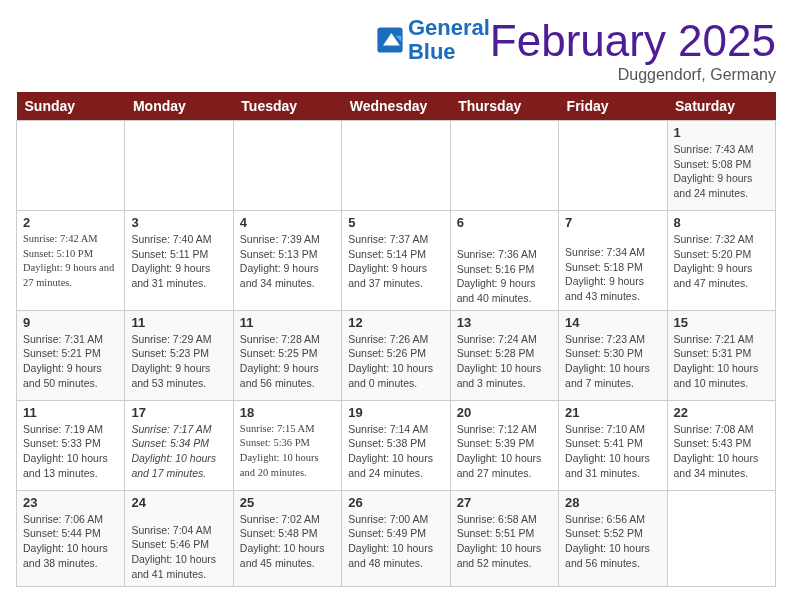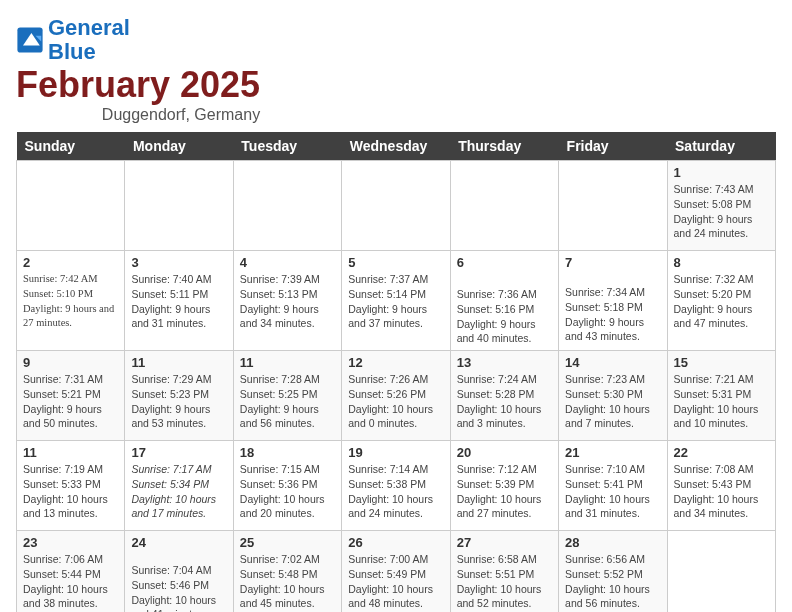--- a/index.html
+++ b/index.html
@@ -8,21 +8,20 @@
       background: #fff;
       width: 792px;
       min-height: 612px;
       padding: 16px;
     }
     .header {
       display: flex;
       justify-content: flex-end;
       align-items: flex-start;
       margin-bottom: 8px;
-      flex-direction: column;
     }
     .logo {
       display: flex;
       align-items: center;
     }
     .logo-text {
       font-size: 22px;
       font-weight: bold;
       color: #333;
       line-height: 1.1;
@@ -30,35 +29,35 @@
     .logo-text span.blue { color: #1a6ebd; }
     .logo-icon {
       width: 28px;
       height: 28px;
       margin-right: 4px;
     }
     .title-block {
       text-align: right;
     }
     .month-title {
-      font-size: 36px;
-      color: #7f1d1d;
-      font-weight: bold;
+      font-size: 44px;
+      color: #4c1d95;
+      font-weight: normal;
     }
     .location {
       font-size: 16px;
       color: #555;
     }
     table {
       width: 100%;
       border-collapse: collapse;
       table-layout: fixed;
     }
     thead tr th {
-      background: #404040;
+      background: #7f1d1d;
       color: #fff;
       text-align: left;
       padding: 6px 8px;
       font-size: 14px;
       font-weight: bold;
     }
     tbody tr td {
       border: 1px solid #ccc;
       vertical-align: top;
       padding: 4px 6px;
@@ -229,21 +228,21 @@
 Daylight: 10 hours and 13 minutes.</div>
         </td>
         <td>
           <span class="day-num">17</span>
           <div class="day-info" style="white-space: pre-line; font-style: italic;">Sunrise: 7:17 AM
 Sunset: 5:34 PM
 Daylight: 10 hours and 17 minutes.</div>
         </td>
         <td>
           <span class="day-num">18</span>
-          <div class="day-info" style="white-space: pre-line;">Sunrise: 7:15 AM
+          <div class="day-info" style="white-space: pre-line; font-family: Liberation Serif, serif;">Sunrise: 7:15 AM
 Sunset: 5:36 PM
 Daylight: 10 hours and 20 minutes.</div>
         </td>
         <td>
           <span class="day-num">19</span>
           <div class="day-info" style="white-space: pre-line;">Sunrise: 7:14 AM
 Sunset: 5:38 PM
 Daylight: 10 hours and 24 minutes.</div>
         </td>
         <td>

